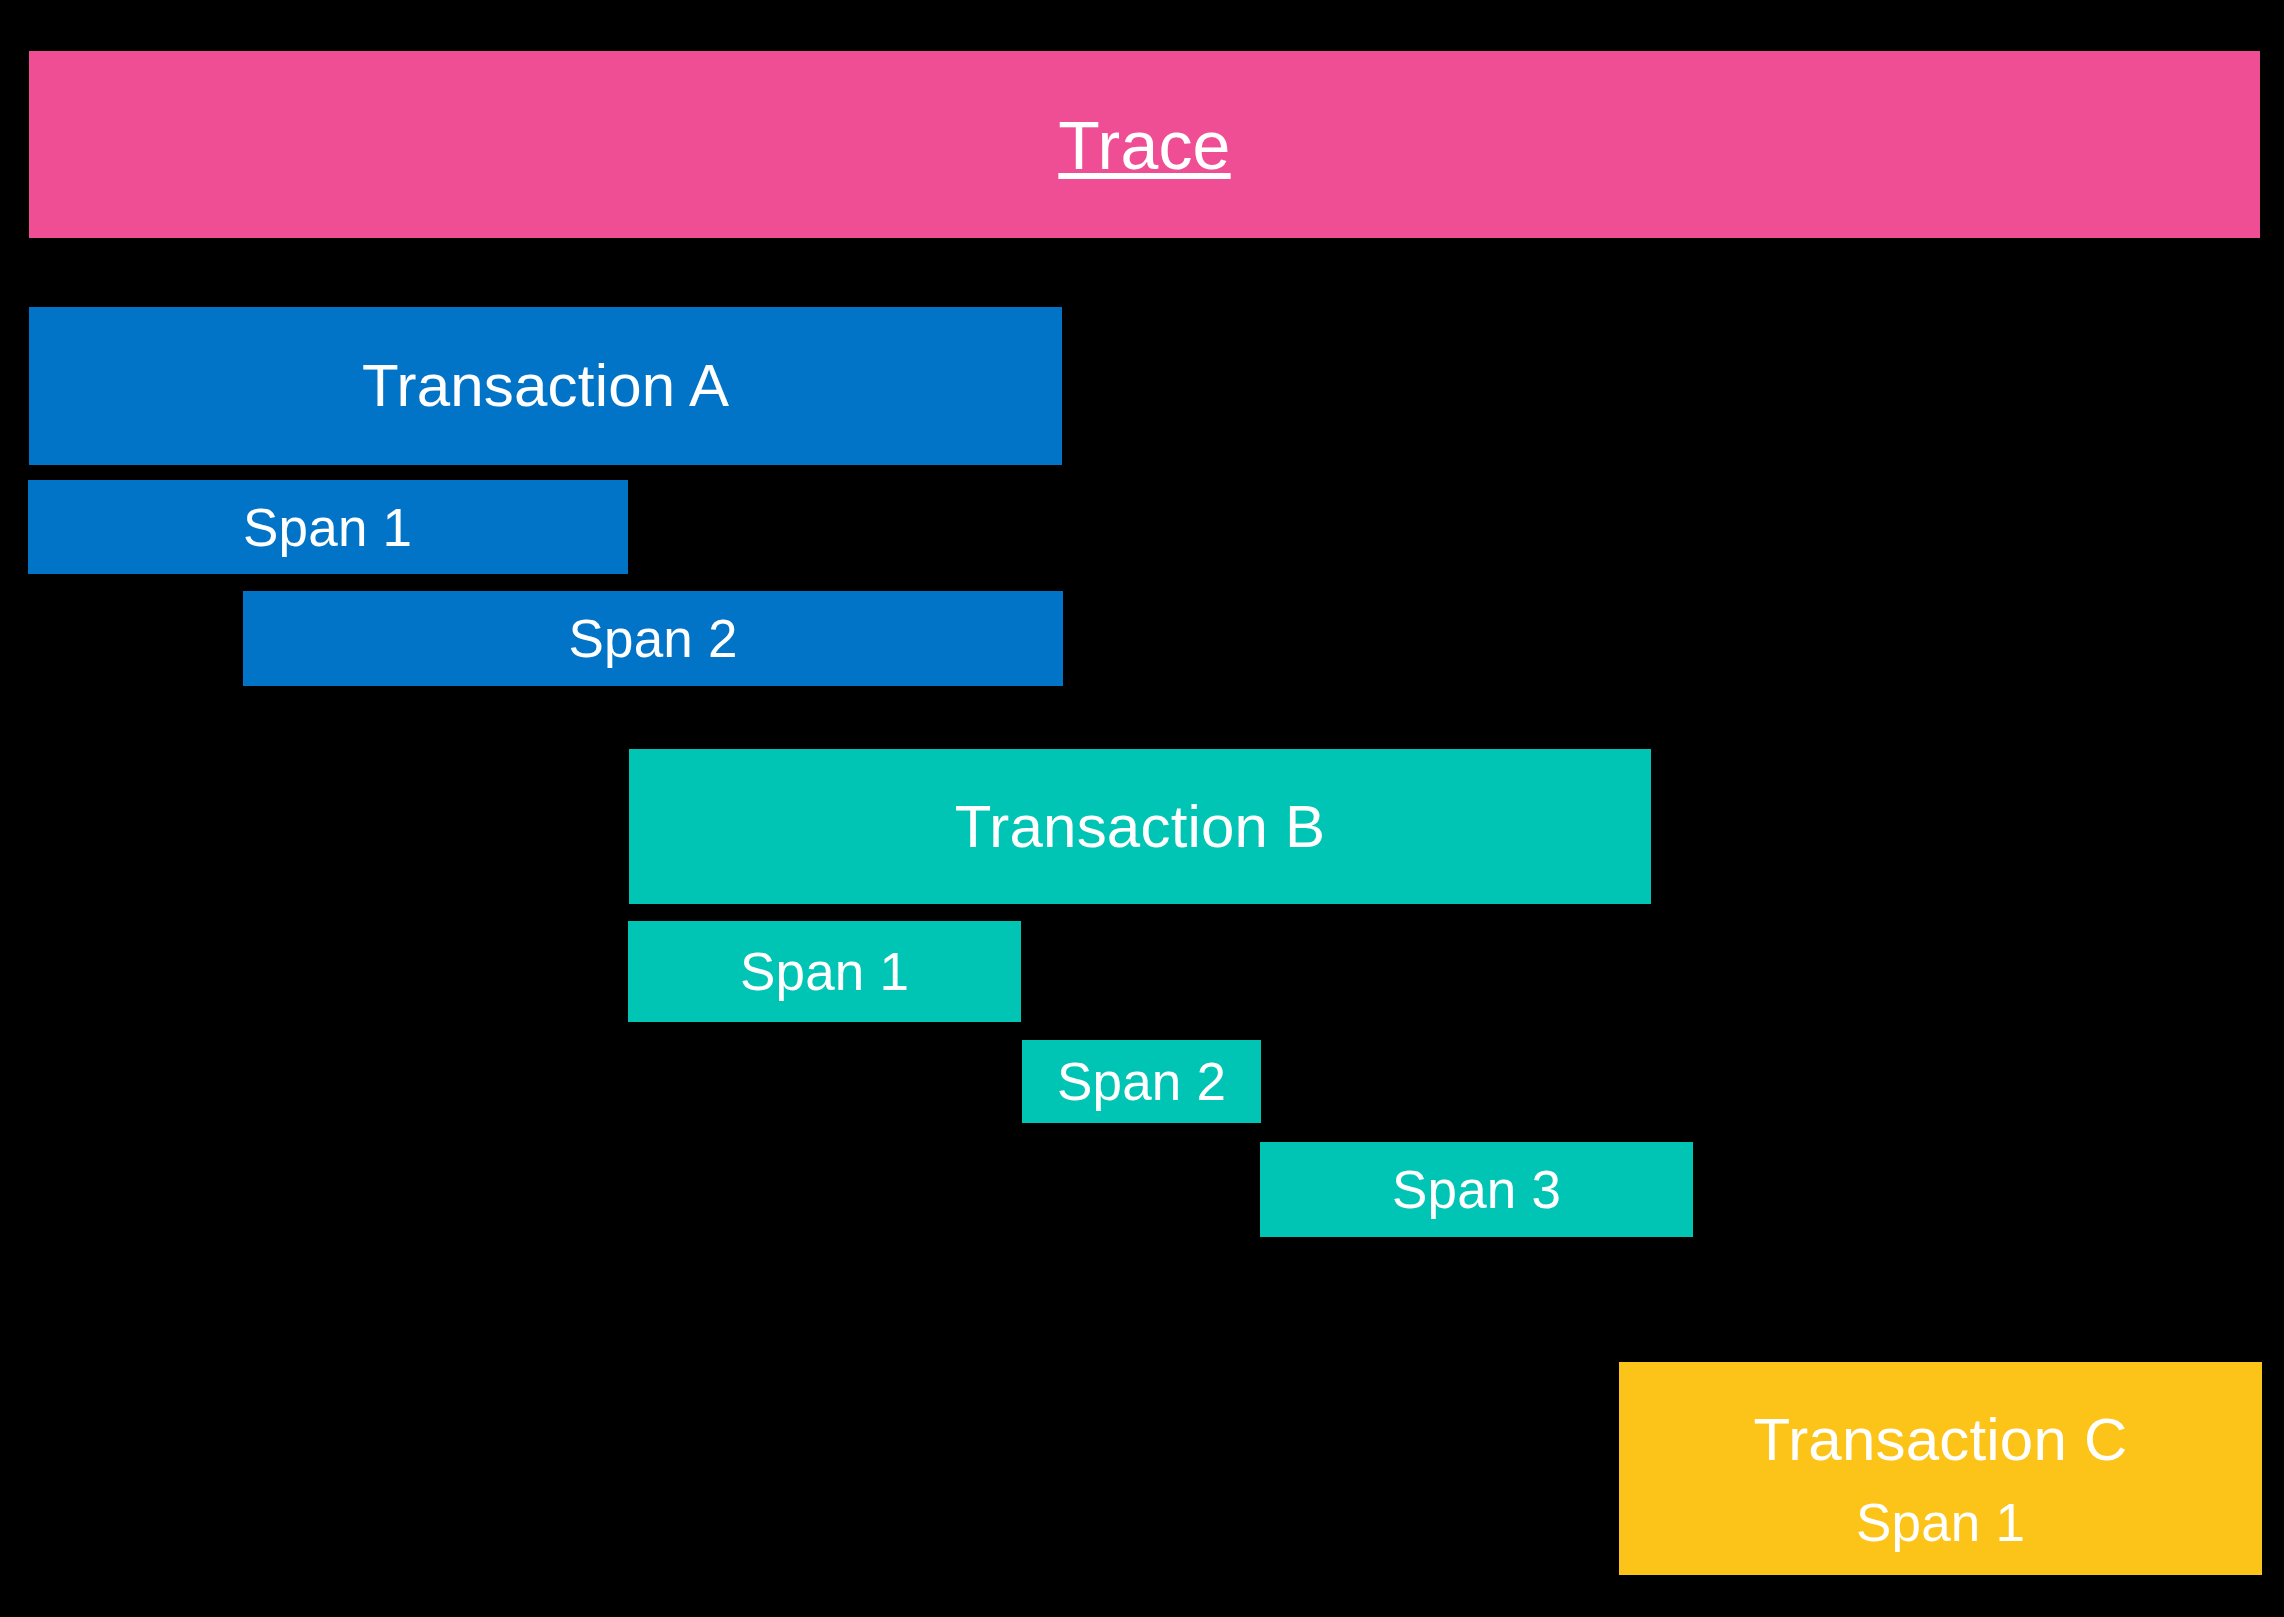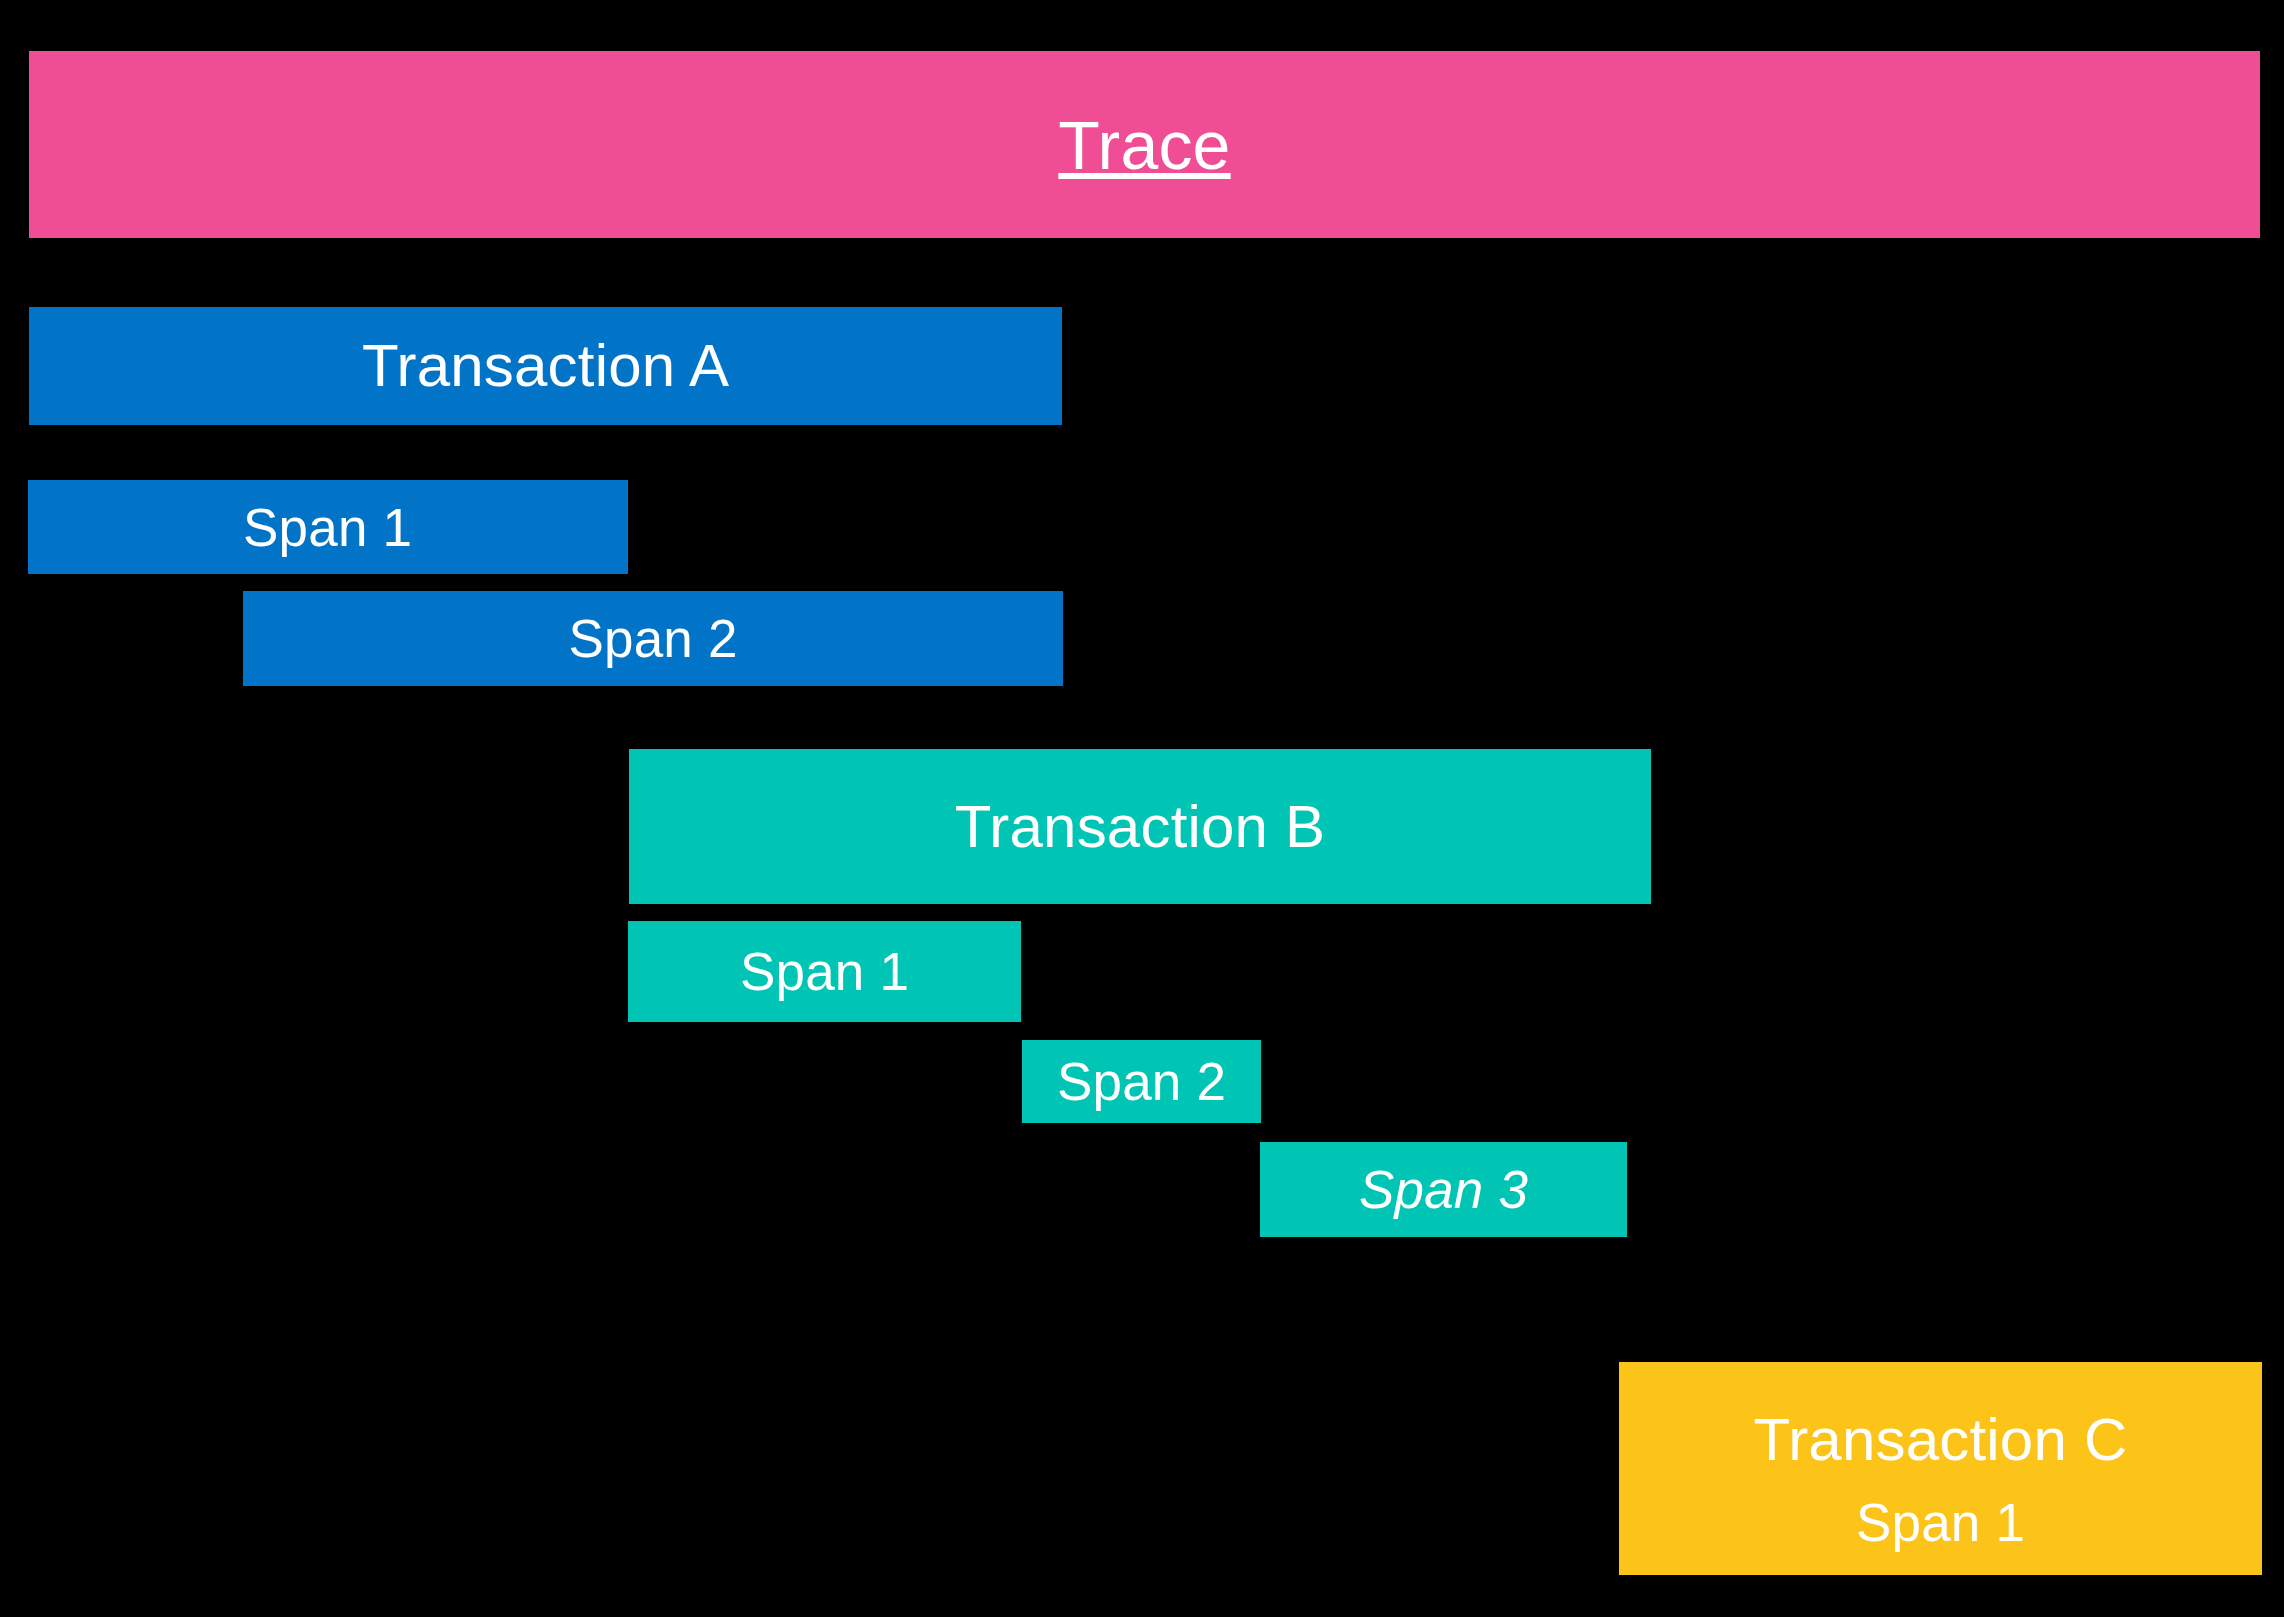--- a/index.html
+++ b/index.html
@@ -38,39 +38,39 @@
   .lvl-transaction { font-size: 60px; }
   .lvl-span        { font-size: 53px; }
 </style>
 </head>
 <body>
 
 <div id="canvas" style="width: 2284px; height: 1618px; background: rgb(0, 0, 0);">
     <div class="bar lvl-trace" style="left: 29px; top: 51px; width: 2231px; height: 187px; background: rgb(239, 78, 148); text-decoration: underline;">
       <span class="bar-label" style="color: rgb(255, 255, 255);">Trace</span>
     </div>
-    <div class="bar lvl-transaction" style="left: 29px; top: 307px; width: 1033px; height: 118px; background: rgb(2, 116, 200);">
+    <div class="bar lvl-transaction" style="left: 29px; top: 307px; width: 1033px; height: 158px; background: rgb(2, 116, 200);">
       <span class="bar-label" style="color: rgb(255, 255, 255);">Transaction A</span>
     </div>
     <div class="bar lvl-span" style="left: 27.6px; top: 480px; width: 600px; height: 94px; background: rgb(2, 116, 200);">
       <span class="bar-label" style="color: rgb(255, 255, 255);">Span 1</span>
     </div>
     <div class="bar lvl-span" style="left: 243px; top: 591px; width: 820px; height: 95px; background: rgb(2, 116, 200);">
       <span class="bar-label" style="color: rgb(255, 255, 255);">Span 2</span>
     </div>
     <div class="bar lvl-transaction" style="left: 629px; top: 749px; width: 1022px; height: 155px; background: rgb(0, 196, 180);">
       <span class="bar-label" style="color: rgb(255, 255, 255);">Transaction B</span>
     </div>
     <div class="bar lvl-span" style="left: 628px; top: 921px; width: 393px; height: 101px; background: rgb(0, 196, 180);">
       <span class="bar-label" style="color: rgb(255, 255, 255);">Span 1</span>
     </div>
     <div class="bar lvl-span" style="left: 1022px; top: 1040px; width: 239px; height: 83px; background: rgb(0, 196, 180);">
       <span class="bar-label" style="color: rgb(255, 255, 255);">Span 2</span>
     </div>
-    <div class="bar lvl-span" style="left: 1260px; top: 1142px; width: 367px; height: 95px; background: rgb(0, 196, 180); font-style: italic;">
+    <div class="bar lvl-span" style="left: 1260px; top: 1142px; width: 433px; height: 95px; background: rgb(0, 196, 180);">
       <span class="bar-label" style="color: rgb(255, 255, 255);">Span 3</span>
     </div>
     <div class="bar lvl-transaction" style="left: 1619px; top: 1362px; width: 643px; height: 156px; background: rgb(252, 196, 25);">
       <span class="bar-label" style="color: rgb(255, 255, 255);">Transaction C</span>
     </div>
     <div class="bar lvl-span" style="left: 1619px; top: 1470px; width: 643px; height: 105px; background: rgb(252, 196, 25);">
       <span class="bar-label" style="color: rgb(255, 255, 255);">Span 1</span>
     </div>
   </div>
 

